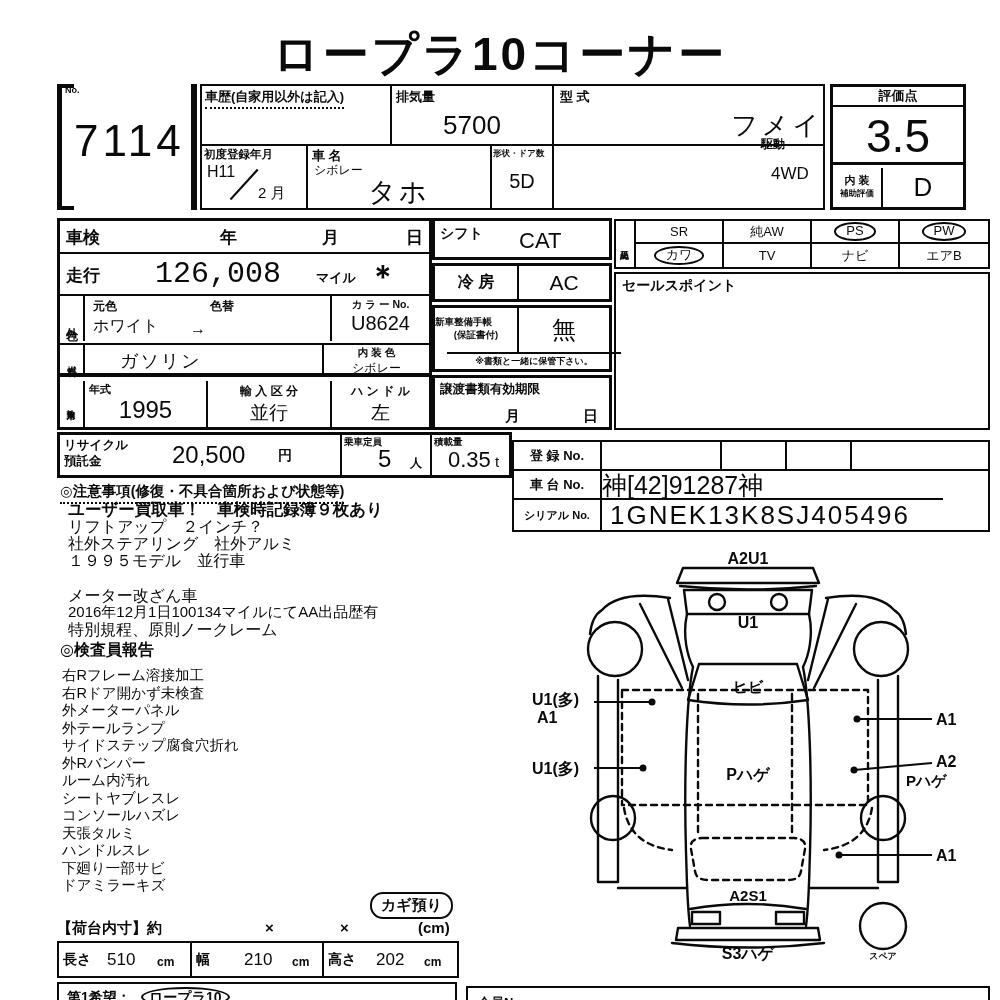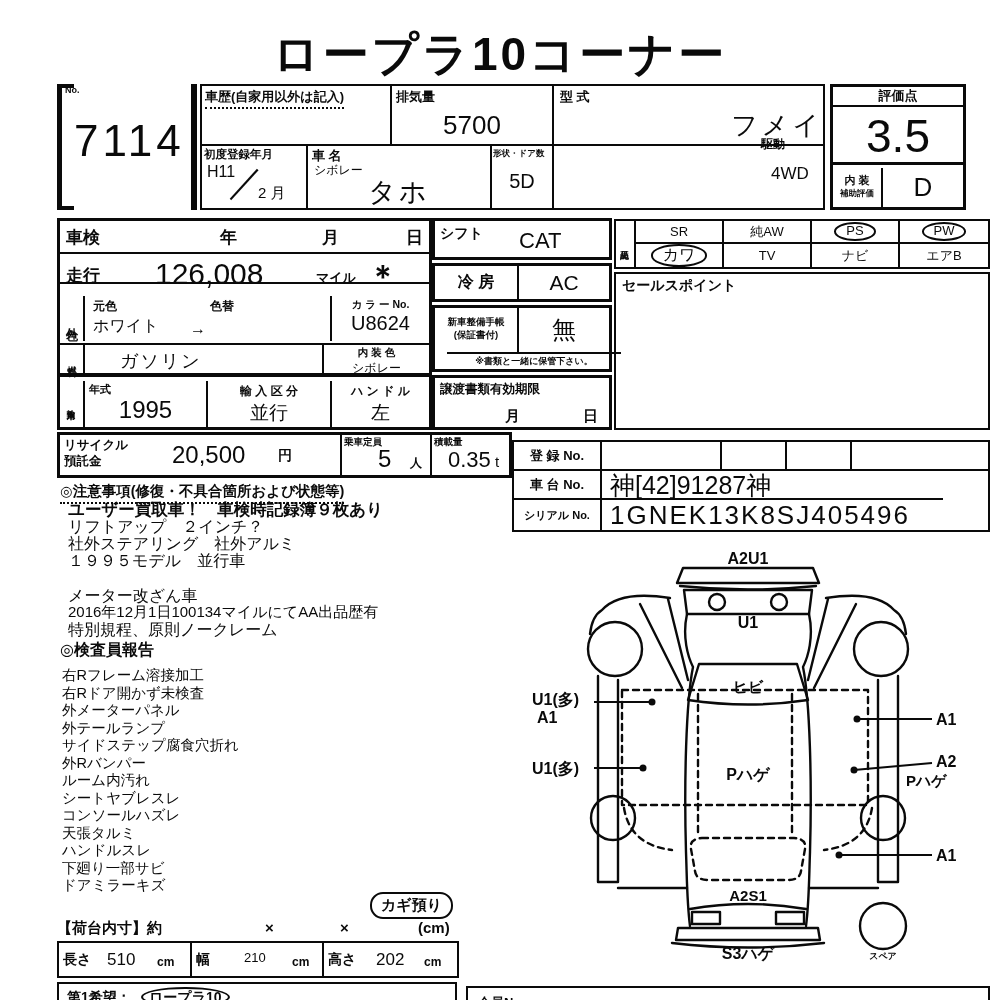--- a/index.html
+++ b/index.html
@@ -80,21 +80,21 @@
     <div class="cell ctr" style="left:50px;top:81px;width:80px;height:39px;font-size:26px;">D</div>
   </div>
 
   <div class="box3" style="left:57px;top:218px;width:375px;height:212px;">
     <div class="cell bb" style="left:0;top:0;width:369px;height:33px;">
       <span class="abs b" style="left:6px;top:5px;font-size:17px;">車検</span>
       <span class="abs b" style="left:160px;top:5px;font-size:17px;">年</span>
       <span class="abs b" style="left:262px;top:5px;font-size:17px;">月</span>
       <span class="abs b" style="right:6px;top:5px;font-size:17px;">日</span>
     </div>
-    <div class="cell bb" style="left:0;top:33px;width:369px;height:30px;">
+    <div class="cell bb" style="left:0;top:33px;width:369px;height:42px;font-family:Liberation Mono, monospace;">
       <span class="abs b" style="left:6px;top:10px;font-size:17px;">走行</span>
       <span class="abs" style="left:95px;top:3px;font-size:30px;">126,008</span>
       <span class="abs b" style="left:256px;top:15px;font-size:13px;">マイル</span>
       <span class="abs b" style="left:308px;top:2px;font-size:30px;">＊</span>
     </div>
     <div class="cell bb" style="left:0;top:75px;width:369px;height:49px;">
       <div class="cell br ctr" style="left:0;top:0;width:25px;height:45px;">
         <span class="vert b" style="font-size:12px;">外色</span>
       </div>
       <span class="abs b" style="left:33px;top:2px;font-size:12px;">元色</span>
@@ -138,21 +138,21 @@
   <div class="box3" style="left:432px;top:218px;width:180px;height:42px;">
     <span class="abs b" style="left:5px;top:4px;font-size:14px;">シフト</span>
     <span class="abs" style="left:84px;top:7px;font-size:22px;">CAT</span>
   </div>
   <div class="box3" style="left:432px;top:263px;width:180px;height:39px;">
     <div class="cell br ctr b" style="left:0;top:0;width:84px;height:33px;font-size:16px;">冷 房</div>
     <div class="cell ctr" style="left:84px;top:0;width:90px;height:33px;font-size:21px;">AC</div>
   </div>
   <div class="box3" style="left:432px;top:305px;width:180px;height:67px;">
     <div class="cell br" style="left:0;top:0;width:84px;height:44px;">
-      <div class="b" style="text-align:center;font-size:9.5px;margin-top:8px;">新車整備手帳</div>
+      <div class="b" style="font-size:9.5px;margin-top:8px;">新車整備手帳</div>
       <div class="b" style="text-align:center;font-size:9.5px;">(保証書付)</div>
     </div>
     <div class="cell ctr" style="left:84px;top:0;width:90px;height:44px;font-size:24px;">無</div>
     <div class="cell bt ctr b" style="left:0;top:44px;width:174px;height:17px;font-size:9px;margin-left:12px;">※書類と一緒に保管下さい。</div>
   </div>
   <div class="box3" style="left:432px;top:375px;width:180px;height:55px;">
     <span class="abs b" style="left:5px;top:3px;font-size:12.5px;">譲渡書類有効期限</span>
     <span class="abs b" style="left:70px;top:29px;font-size:15px;">月</span>
     <span class="abs b" style="left:148px;top:29px;font-size:15px;">日</span>
   </div>
@@ -166,21 +166,21 @@
       </div>
     <div class="cell br bb ctr" style="left:108px;top:0;width:88px;height:23px;font-size:13px;">
         <span>純AW</span>
       </div>
     <div class="cell br bb ctr" style="left:196px;top:0;width:88px;height:23px;font-size:13px;">
         <span class="oval">PS</span>
       </div>
     <div class="cell bb ctr" style="left:284px;top:0;width:88px;height:23px;font-size:13px;">
         <span class="oval">PW</span>
       </div>
-    <div class="cell br ctr" style="left:20px;top:23px;width:88px;height:23px;font-size:16px;">
+    <div class="cell br ctr" style="left:20px;top:23px;width:88px;height:23px;font-size:13px;">
         <span class="oval">カワ</span>
       </div>
     <div class="cell br ctr" style="left:108px;top:23px;width:88px;height:23px;font-size:13px;">
         <span>TV</span>
       </div>
     <div class="cell br ctr" style="left:196px;top:23px;width:88px;height:23px;font-size:13px;">
         <span>ナビ</span>
       </div>
     <div class="cell ctr" style="left:284px;top:23px;width:88px;height:23px;font-size:13px;">
         <span>エアB</span>
@@ -211,21 +211,21 @@
   </div>
 
   <div class="box2" style="left:512px;top:440px;width:478px;height:92px;">
     <div class="cell br bb ctr b" style="left:0;top:0;width:88px;height:29px;font-size:13px;">登 録 No.</div>
     <div class="cell bb" style="left:88px;top:0;width:386px;height:29px;">
       <div class="abs ink" style="left:118px;top:0;width:2px;height:29px;"></div>
       <div class="abs ink" style="left:183px;top:0;width:2px;height:29px;"></div>
       <div class="abs ink" style="left:248px;top:0;width:2px;height:29px;"></div>
     </div>
     <div class="cell br bb ctr b" style="left:0;top:29px;width:88px;height:29px;font-size:13px;">車 台 No.</div>
-    <div class="cell bb" style="left:88px;top:29px;width:341px;height:29px;font-size:25px;line-height:29px;padding-left:8px;">神[42]91287神</div>
+    <div class="cell bb" style="left:88px;top:29px;width:341px;height:29px;font-size:25px;line-height:29px;">神[42]91287神</div>
     <div class="cell br ctr b" style="left:0;top:58px;width:88px;height:30px;font-size:11px;">シリアル No.</div>
     <div class="cell" style="left:88px;top:58px;width:386px;height:30px;font-size:26px;line-height:30px;padding-left:8px;letter-spacing:2px;">1GNEK13K8SJ405496</div>
   </div>
 
   <div class="abs b dotted-u" style="left:60px;top:482px;font-size:14.5px;">◎注意事項(修復・不具合箇所および状態等)</div>
   <div class="abs b" style="left:68px;top:499px;font-size:16.5px;">ユーザー買取車！　車検時記録簿９枚あり</div>
   <div class="abs" style="left:68px;top:517px;font-size:16px;">リフトアップ　２インチ？</div>
   <div class="abs" style="left:68px;top:534px;font-size:16px;">社外ステアリング　社外アルミ</div>
   <div class="abs" style="left:68px;top:551px;font-size:16px;">１９９５モデル　並行車</div>
   <div class="abs" style="left:68px;top:586px;font-size:16px;">メーター改ざん車</div>
@@ -257,21 +257,21 @@
     <span class="abs b" style="left:361px;top:0;font-size:15px;">(cm)</span>
   </div>
   <div class="box2" style="left:57px;top:941px;width:402px;height:37px;">
     <div class="cell br" style="left:0;top:0;width:133px;height:33px;">
       <span class="abs b" style="left:4px;top:8px;font-size:14px;">長さ</span>
       <span class="abs" style="left:48px;top:7px;font-size:17px;">510</span>
       <span class="abs b" style="left:98px;top:12px;font-size:12px;">cm</span>
     </div>
     <div class="cell br" style="left:133px;top:0;width:132px;height:33px;">
       <span class="abs b" style="left:4px;top:8px;font-size:14px;">幅</span>
-      <span class="abs" style="left:52px;top:7px;font-size:13px;">210</span>
+      <span class="abs" style="left:52px;top:7px;font-size:17px;">210</span>
       <span class="abs b" style="left:100px;top:12px;font-size:12px;">cm</span>
     </div>
     <div class="cell" style="left:265px;top:0;width:133px;height:33px;">
       <span class="abs b" style="left:4px;top:8px;font-size:14px;">高さ</span>
       <span class="abs" style="left:52px;top:7px;font-size:17px;">202</span>
       <span class="abs b" style="left:100px;top:12px;font-size:12px;">cm</span>
     </div>
   </div>
   <div class="box2" style="left:57px;top:982px;width:400px;height:40px;">
     <span class="abs b" style="left:8px;top:5px;font-size:14px;">第1希望：</span>

